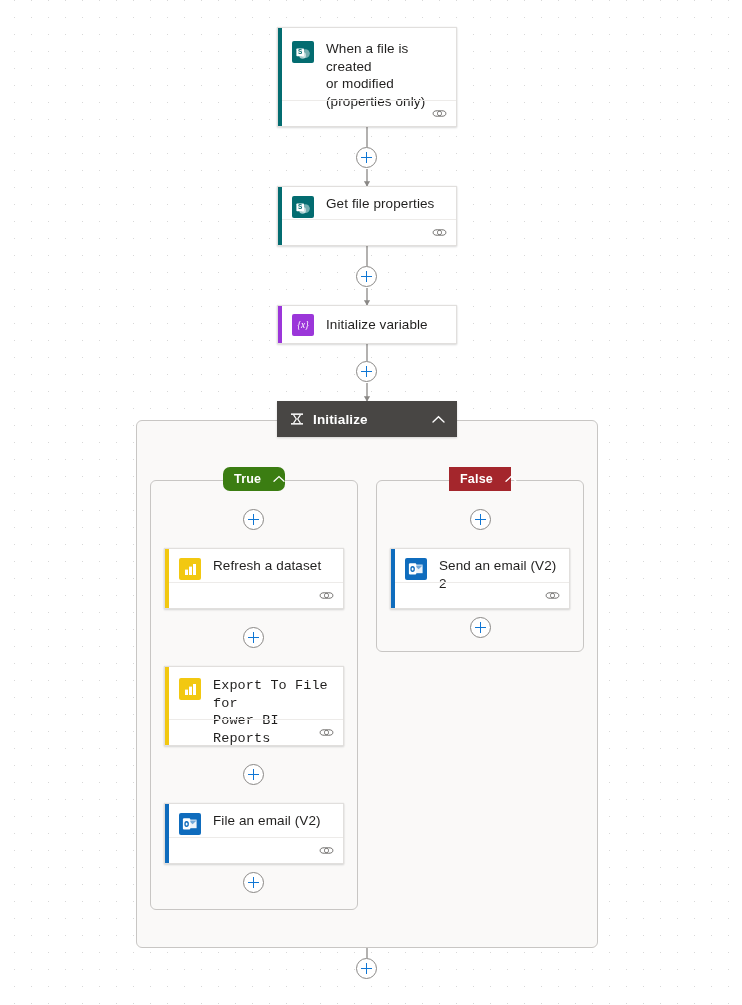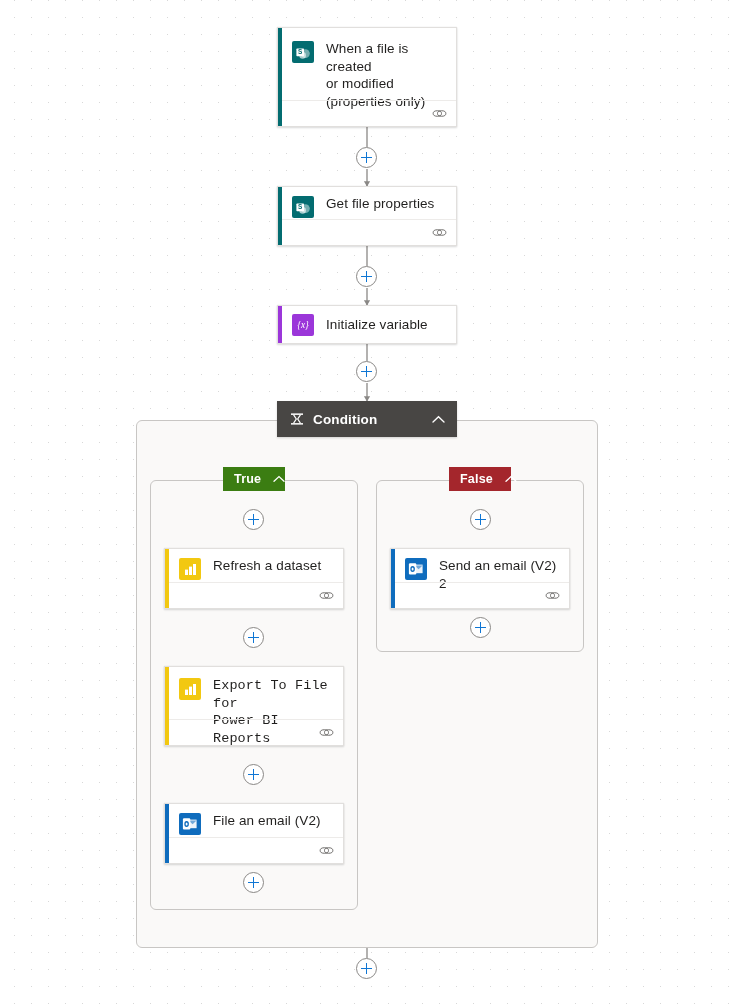--- a/index.html
+++ b/index.html
@@ -127,21 +127,21 @@
     box-sizing: border-box;
     height: 24px;
   }
   .branch-label .btxt {
     font-size: 12.5px;
     font-weight: 700;
     color: #ffffff;
     letter-spacing: 0.2px;
     margin-right: 12px;
   }
-  .branch-true { background: #3b7d12; }
+  .branch-true { background: #3b7d12; border-radius: 7px; }
   .branch-false { background: #a4262c; }
 
   
   .plus {
     position: absolute;
     width: 21px;
     height: 21px;
     border-radius: 50%;
     background: #ffffff;
     border: 1px solid #8a8886;
@@ -274,21 +274,21 @@
 
   <div class="cond-header" style="left:277px; top:401px; width:180px; height:36px;">
     <span class="cond-icon">
       <svg width="14" height="14" viewBox="0 0 14 14" aria-hidden="true">
         <rect x="1" y="1.4" width="12" height="1.5" fill="#ffffff"></rect>
         <rect x="1" y="11.1" width="12" height="1.5" fill="#ffffff"></rect>
         <path d="M3.6 2.9 L6.3 7 L3.6 11.1" fill="none" stroke="#ffffff" stroke-width="1.2"></path>
         <path d="M10.4 2.9 L7.7 7 L10.4 11.1" fill="none" stroke="#ffffff" stroke-width="1.2"></path>
       </svg>
     </span>
-    <span class="cond-title">Condition</span>
+    <span class="cond-title">Initialize</span>
     <span class="chev">
       <svg width="13" height="9" viewBox="0 0 13 9" aria-hidden="true">
         <path d="M1 7 L6.5 1.8 L12 7" fill="none" stroke="#ffffff" stroke-width="1.35" stroke-linecap="round"></path>
       </svg>
     </span>
   </div>
 
   <div class="scope scope-branch" style="left:150px; top:480px; width:208px; height:430px;"></div>
 
   <div class="branch-label branch-true" style="left:223px; top:467px; width:62px;">

